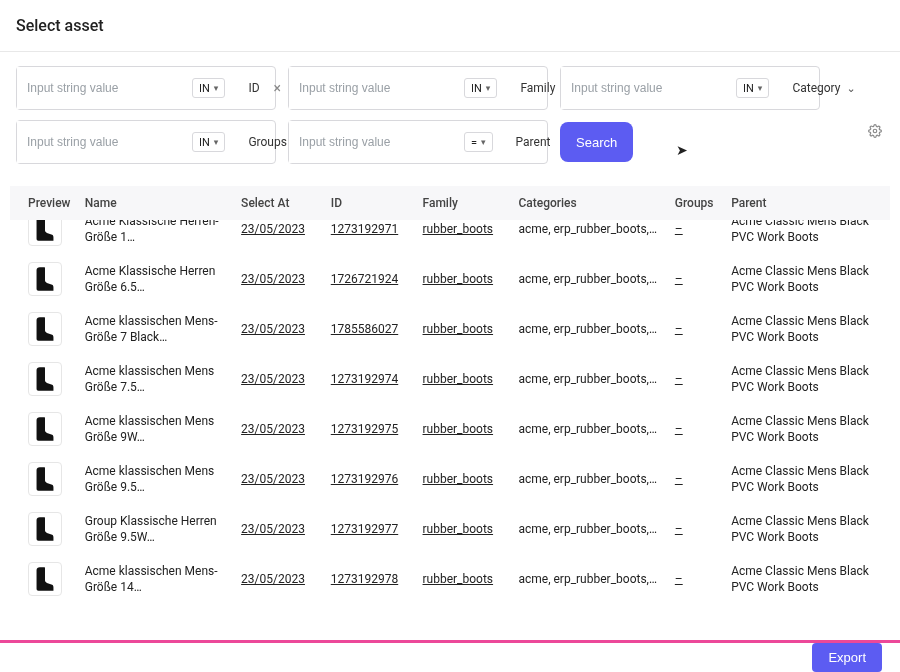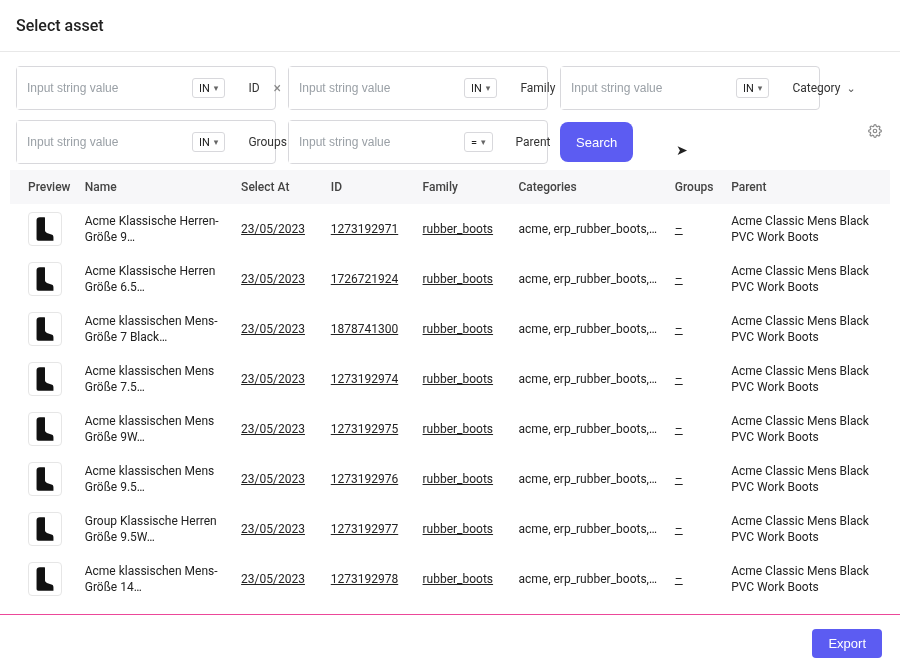--- a/index.html
+++ b/index.html
@@ -26,21 +26,21 @@
     .fb-category { width: 260px; }
     .fb-group    { width: 260px; }
     .fb-parent   { width: 260px; }
 
     .search-btn { background: #5c5cf2; color: #fff; border: none; border-radius: 8px; padding: 7px 16px; font-size: 13px; cursor: pointer; height: 40px; }
 
     .gear { position: absolute; right: 18px; top: 124px; width: 14px; height: 14px; color: #888; cursor: pointer; }
 
     .table-wrap { flex: 1; overflow-y: auto; padding: 0 10px 0 10px; }
     table { width: 100%; border-collapse: collapse; table-layout: fixed; }
-    thead th { text-align: left; font-weight: 500; font-size: 12px; color: #444; background: #f7f7f9; padding: 10px 8px; position: sticky; top: 0; }
+    thead th { text-align: left; font-weight: 500; font-size: 12px; color: #444; background: #f7f7f9; padding: 10px 8px; position: sticky; top: 16px; }
     tbody td { padding: 8px 8px; font-size: 12px; color: #222; vertical-align: middle; border: none; }
     tbody tr { height: 45px; }
 
     col.col-prev     { width: 64px; }
     col.col-name     { width: 150px; }
     col.col-upd      { width: 86px; }
     col.col-id       { width: 88px; }
     col.col-family   { width: 92px; }
     col.col-cats     { width: 150px; }
     col.col-groups   { width: 54px; }
@@ -51,21 +51,21 @@
 
     .ellipsis2 {
       display: -webkit-box; -webkit-line-clamp: 2; -webkit-box-orient: vertical;
       overflow: hidden; text-overflow: ellipsis; line-height: 1.35;
     }
     .groups-cell, .fam-cell, .id-cell, .upd-cell { white-space: nowrap; text-decoration: underline; }
 
     .loadmore-wrap { display: flex; justify-content: center; padding: 14px 0 24px 0; }
     .loadmore { background: #fff; border: 1px solid #d8d8dc; border-radius: 4px; padding: 6px 14px; font-size: 12px; cursor: pointer; }
 
-    .footer { border-top: 1px solid #ec4899; padding: 14px 18px; display: flex; justify-content: flex-end; background:#fff; }
+    .footer { border-top: 3px solid #ec4899; padding: 0 18px; display: flex; justify-content: flex-end; background:#fff; }
     .export-btn { background: #5c5cf2; color: #fff; border: none; border-radius: 4px; padding: 7px 16px; font-size: 13px; cursor: pointer; }
 
     .cursor { position: absolute; left: 676px; top: 142px; font-size: 14px; pointer-events: none; }
 
     
     .table-wrap::-webkit-scrollbar { width: 8px; }
     .table-wrap::-webkit-scrollbar-thumb { background: #d0d0d4; border-radius: 4px; }
   </style>
 </head>
 <body>
@@ -165,21 +165,21 @@
       <tbody id="tbody">
           <tr>
     <td>
               <div class="thumb">
                 <svg viewBox="0 0 32 40">
                   <path fill="#111" d="M8 2h7c1 0 1 1 1 2v18c0 2 1 3 3 4l8 3c2 1 2 3 2 5v4H6c-2 0-3-1-3-3V6c0-2 2-4 5-4z"></path>
                 </svg>
               </div>
             </td>
     <td>
-              <div class="ellipsis2">Acme Klassische Herren-Größe 9…</div>
+              <div class="ellipsis2">Acme Klassische Herren-Größe 1…</div>
             </td>
     <td class="upd-cell">23/05/2023</td>
     <td class="id-cell">1273192971</td>
     <td class="fam-cell">rubber_boots</td>
     <td>
               <div class="ellipsis2">acme, erp_rubber_boots,…</div>
             </td>
     <td class="groups-cell">–</td>
     <td>
               <div class="ellipsis2">Acme Classic Mens Black PVC Work Boots</div>
@@ -212,21 +212,21 @@
               <div class="thumb">
                 <svg viewBox="0 0 32 40">
                   <path fill="#111" d="M8 2h7c1 0 1 1 1 2v18c0 2 1 3 3 4l8 3c2 1 2 3 2 5v4H6c-2 0-3-1-3-3V6c0-2 2-4 5-4z"></path>
                 </svg>
               </div>
             </td>
     <td>
               <div class="ellipsis2">Acme klassischen Mens-Größe 7 Black…</div>
             </td>
     <td class="upd-cell">23/05/2023</td>
-    <td class="id-cell">1878741300</td>
+    <td class="id-cell">1785586027</td>
     <td class="fam-cell">rubber_boots</td>
     <td>
               <div class="ellipsis2">acme, erp_rubber_boots,…</div>
             </td>
     <td class="groups-cell">–</td>
     <td>
               <div class="ellipsis2">Acme Classic Mens Black PVC Work Boots</div>
             </td>
   </tr>
           <tr>

